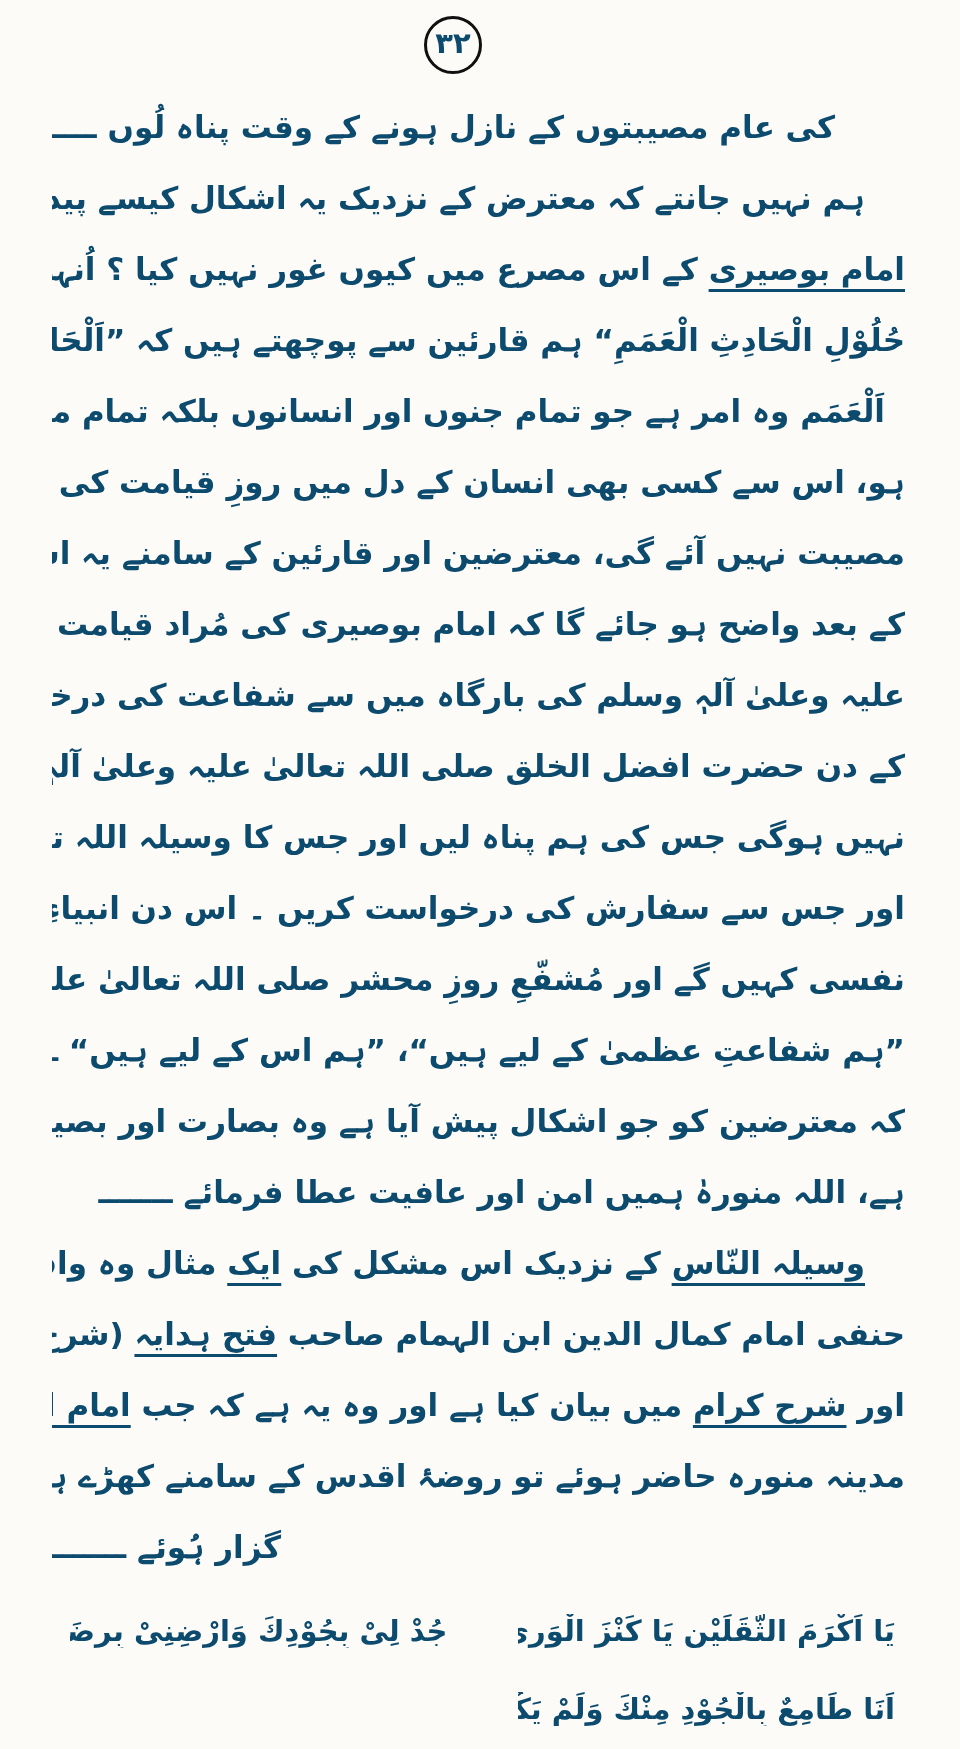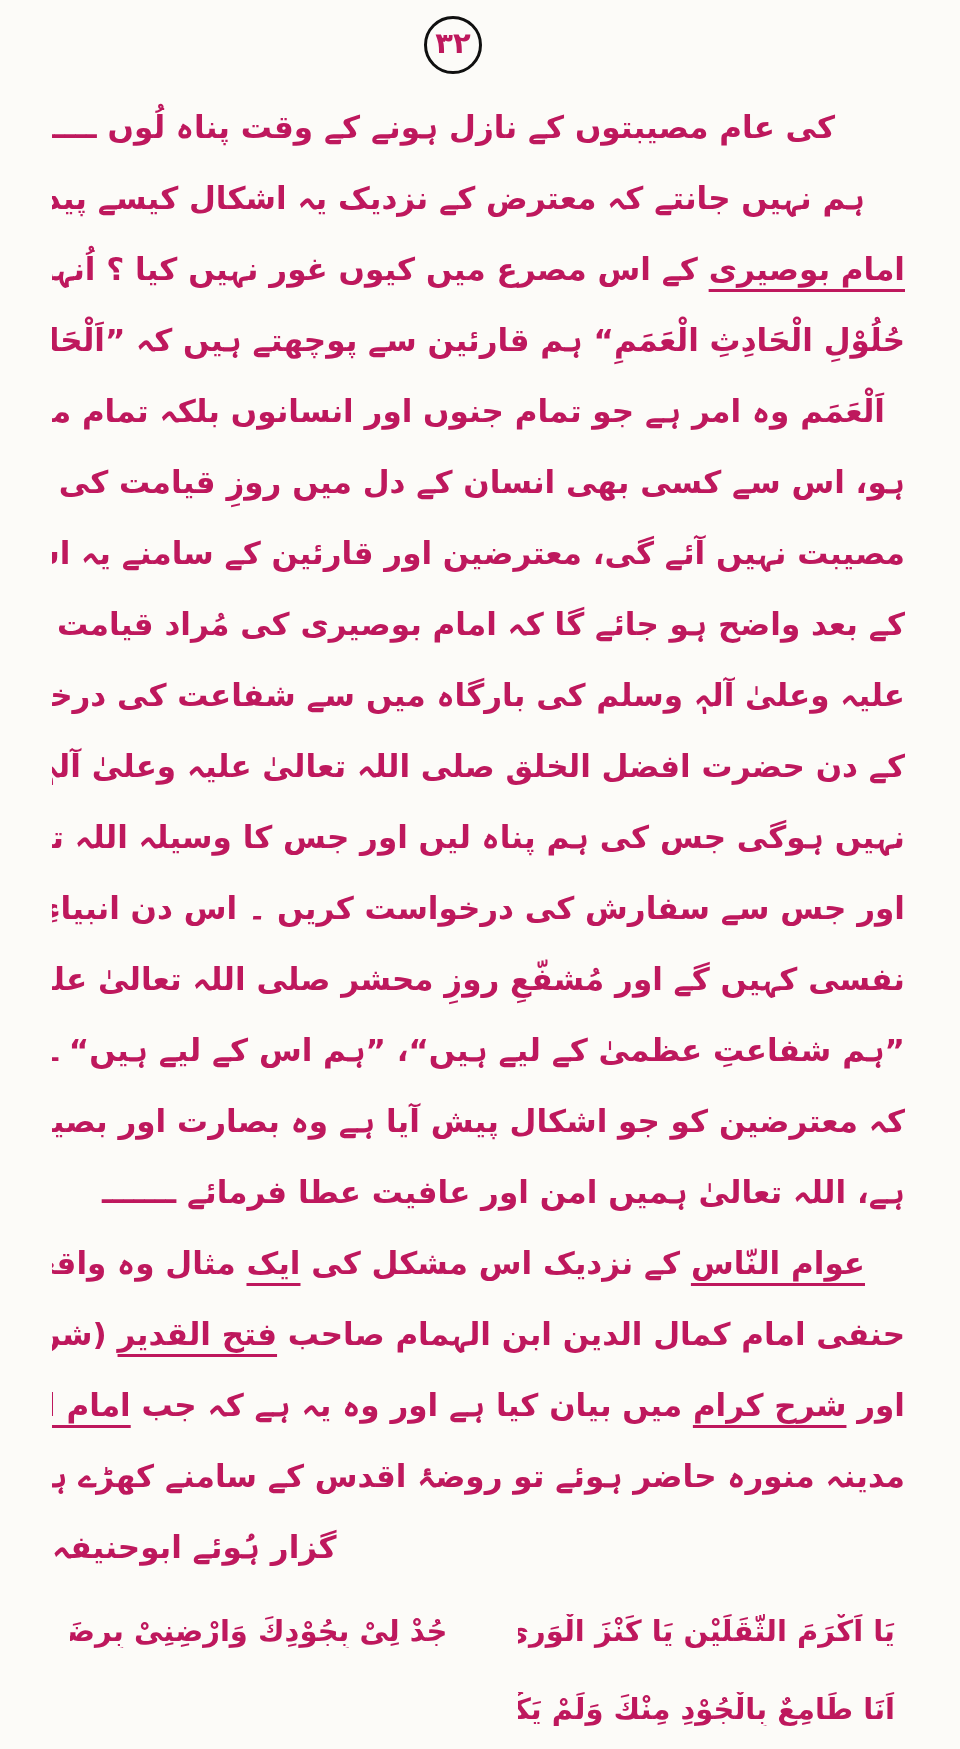--- a/index.html
+++ b/index.html
@@ -1,20 +1,20 @@
 <!DOCTYPE html>
 <html lang="ur" dir="rtl"><head>
 <meta charset="utf-8">
 <style>
   html,body{margin:0;padding:0;background:#ffffff;}
   .page{
     position:relative;
     width:960px;height:1749px;
     background:#fcfbf8;
-    color:#be185d;
+    color:#0c4a6e;
     font-family:"DejaVu Sans", sans-serif;
     font-weight:700;
     direction:rtl;
     overflow:hidden;
   }
   .pagenum-badge{
     position:absolute;top:16px;left:424px;
     width:58px;height:58px;
     border:3.5px solid #101010;border-radius:50%;
     display:flex;align-items:center;justify-content:center;
@@ -80,26 +80,26 @@
     <div class="txt-line">ہو، اس سے کسی بھی انسان کے دل میں روزِ قیامت کی مصیبت کے علاوہ کوئی</div>
     <div class="txt-line">مصیبت نہیں آئے گی، معترضین اور قارئین کے سامنے یہ اشکال حل ہو جانے</div>
     <div class="txt-line">کے بعد واضح ہو جائے گا کہ امام بوصیری کی مُراد قیامت کے دن نبی اکرم صلی اللہ</div>
     <div class="txt-line">علیہ وعلیٰ آلہٖ وسلم کی بارگاہ میں سے شفاعت کی درخواست ہے، کیونکہ قیامت</div>
     <div class="txt-line">کے دن حضرت افضل الخلق صلی اللہ تعالیٰ علیہ وعلیٰ آلہٖ وسلم کے سوا کوئی ہستی ایسی</div>
     <div class="txt-line">نہیں ہوگی جس کی ہم پناہ لیں اور جس کا وسیلہ اللہ تعالیٰ کی بارگاہ میں پیش کریں</div>
     <div class="txt-line">اور جس سے سفارش کی درخواست کریں ۔ اس دن انبیاءِ کرام اور رسولانِ گرامی نفسی</div>
     <div class="txt-line">نفسی کہیں گے اور مُشفّعِ روزِ محشر صلی اللہ تعالیٰ علیہ وعلیٰ آلہٖ وسلم کہیں گے اَنَا لَهَا اَنَا لَهَا</div>
     <div class="txt-line">”ہم شفاعتِ عظمیٰ کے لیے ہیں“، ”ہم اس کے لیے ہیں“ ـــــــ اس سے ظاہر ہوتا ہے</div>
     <div class="txt-line">کہ معترضین کو جو اشکال پیش آیا ہے وہ بصارت اور بصیرت کے فقدان کی بنا پر</div>
-    <div class="txt-line l-end">ہے، اللہ تعالیٰ ہمیں امن اور عافیت عطا فرمائے ـــــــ</div>
-    <div class="txt-line ind40"><u>عوام النّاس</u> کے نزدیک اس مشکل کی <u>ایک</u> مثال وہ واقعہ بھی ہے جو جلیل القدر</div>
-    <div class="txt-line">حنفی امام کمال الدین ابن الہمام صاحب <u>فتح القدیر</u> (شرح ہدایہ) نے </div>
+    <div class="txt-line l-end">ہے، اللہ منورہٰ ہمیں امن اور عافیت عطا فرمائے ـــــــ</div>
+    <div class="txt-line ind40"><u>وسیلہ النّاس</u> کے نزدیک اس مشکل کی <u>ایک</u> مثال وہ واقعہ بھی ہے جو جلیل القدر</div>
+    <div class="txt-line">حنفی امام کمال الدین ابن الہمام صاحب <u>فتح ہدایہ</u> (شرح ہدایہ) نے </div>
     <div class="txt-line">اور <u>شرح کرام</u> میں بیان کیا ہے اور وہ یہ ہے کہ جب <u>امام اعظم ابوحنیفہ</u> رحمتہ اللہ تعالیٰ</div>
     <div class="txt-line">مدینہ منورہ حاضر ہوئے تو روضۂ اقدس کے سامنے کھڑے ہو کر یُوں عرض</div>
-    <div class="txt-line l-left">گزار ہُوئے ابوحنیفہ</div>
+    <div class="txt-line l-left">گزار ہُوئے ـــــــ</div>
   </div>
 
   <div class="poem">
     <div class="poem-row">
       <div class="hemistich">یَا اَکْرَمَ الثَّقَلَیْنِ یَا کَنْزَ الْوَریٰ</div>
       <div class="hemistich">جُدْ لِیْ بِجُوْدِكَ وَارْضِنِیْ بِرِضَاكَ</div>
     </div>
     <div class="poem-row">
       <div class="hemistich">اَنَا طَامِعٌ بِالْجُوْدِ مِنْكَ وَلَمْ یَکُنْ</div>
     </div>

